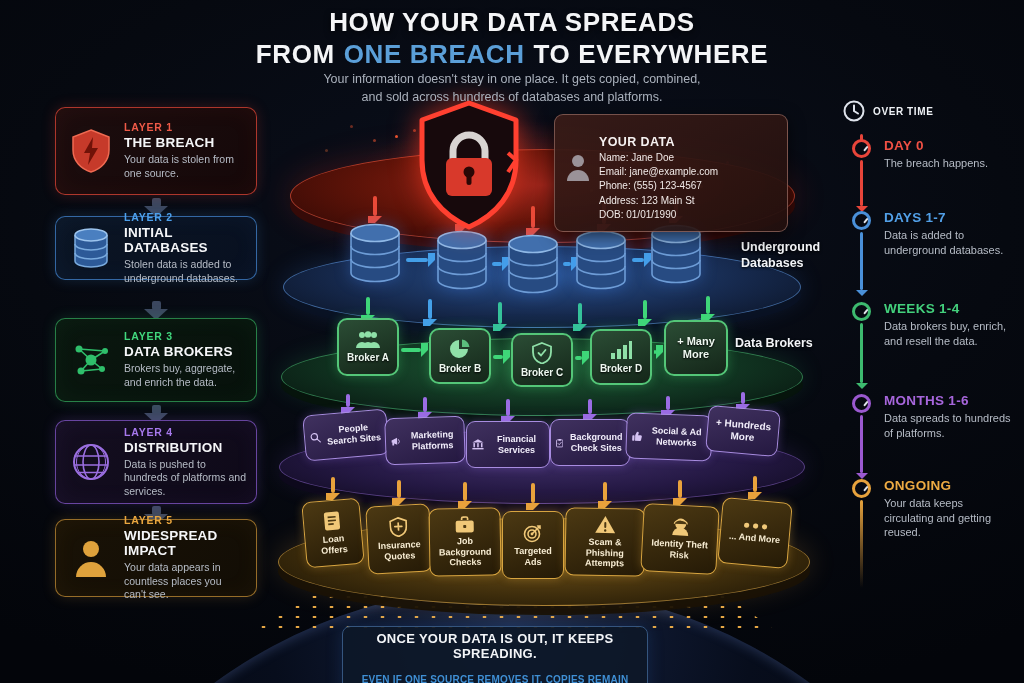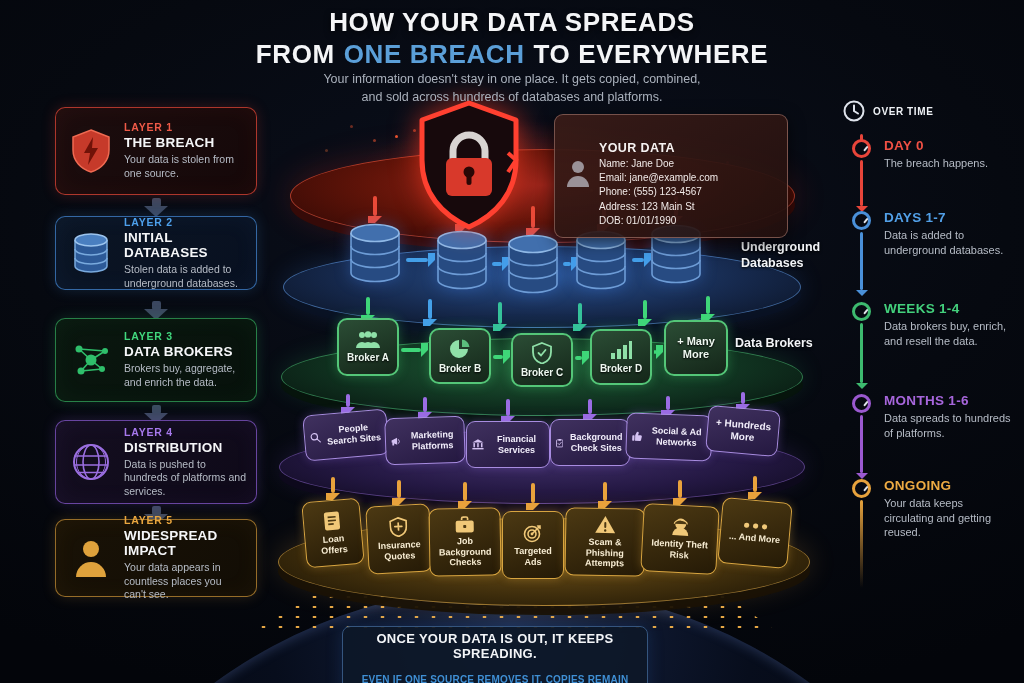--- a/index.html
+++ b/index.html
@@ -79,21 +79,21 @@
   .dbox .bl { font-size:9px; font-weight:700; color:#f2eefb; line-height:1.2; text-align:center; }
   .ibox { z-index:3; border-radius:9px; background:linear-gradient(160deg,#4c3913,#251a06); border:1.5px solid #d7a440;
           box-shadow:0 0 10px rgba(230,170,60,.3); display:flex; flex-direction:column; align-items:center; justify-content:center; gap:3px; padding:4px; }
   .ibox .bl { font-size:9px; font-weight:700; color:#f7ecd2; line-height:1.18; text-align:center; }
 
   .side-label { z-index:4; font-size:12.5px; font-weight:800; color:#f2f4f7; text-shadow:0 1px 3px #000; line-height:1.25; }
 
   
   .yd { left:554px; top:114px; width:234px; border-radius:9px; z-index:5;
         background:linear-gradient(150deg, rgba(58,28,24,.93), rgba(34,16,14,.93));
-        border:1px solid rgba(235,175,160,.4); box-shadow:0 4px 16px rgba(0,0,0,.6); padding:26px 10px 9px 10px; }
+        border:1px solid rgba(235,175,160,.4); box-shadow:0 4px 16px rgba(0,0,0,.6); padding:20px 10px 9px 10px; }
   .yd .yt { font-size:12.5px; font-weight:800; letter-spacing:.4px; color:#f6f2f1; margin-left:34px; }
   .yd .row { display:flex; gap:8px; margin-top:2px; }
   .yd .fields { font-size:10px; color:#f0e9e7; line-height:1.42; }
   .shield-wrap { left:408px; top:98px; z-index:5; filter:drop-shadow(0 0 14px rgba(255,60,35,.65)); }
   .glow-red { left:350px; top:120px; width:330px; height:120px; border-radius:50%; z-index:1;
               background:radial-gradient(ellipse, rgba(255,60,30,.28) 0%, rgba(255,60,30,0) 70%); }
 
   
   .earth { left:6px; top:586px; width:1012px; height:1012px; border-radius:50%; z-index:0;
            background:radial-gradient(circle at 50% 4%, #1b2a4c 0%, #101a33 9%, #070d1c 22%, #03050a 48%);
@@ -145,21 +145,21 @@
       <div class="lab">LAYER 1</div>
       <div class="ti">THE BREACH</div>
       <div class="de">Your data is stolen from one source.</div>
     </div>
   </div>
   <div class="abs conn" style="top:198px;">
       <div class="stem"></div>
       <div class="head"></div>
     </div>
 
-  <div class="abs card c-blue" style="top:216px; height:74px;">
+  <div class="abs card c-blue" style="top:216px; height:64px;">
     <div class="ic">
       <svg width="42" height="44" viewBox="0 0 42 44">
           <path d="M5 9 v26 a16 6 0 0 0 32 0 V9" fill="#2d5a98" stroke="#79aade" stroke-width="1.5"></path>
           <path d="M5 18 a16 6 0 0 0 32 0 M5 27 a16 6 0 0 0 32 0" fill="none" stroke="#79aade" stroke-width="1.5"></path>
           <ellipse cx="21" cy="9" rx="16" ry="6" fill="#4a7fc0" stroke="#9cc4ee" stroke-width="1.5"></ellipse>
         </svg>
     </div>
     <div class="tx">
       <div class="lab">LAYER 2</div>
       <div class="ti">INITIAL DATABASES</div>

